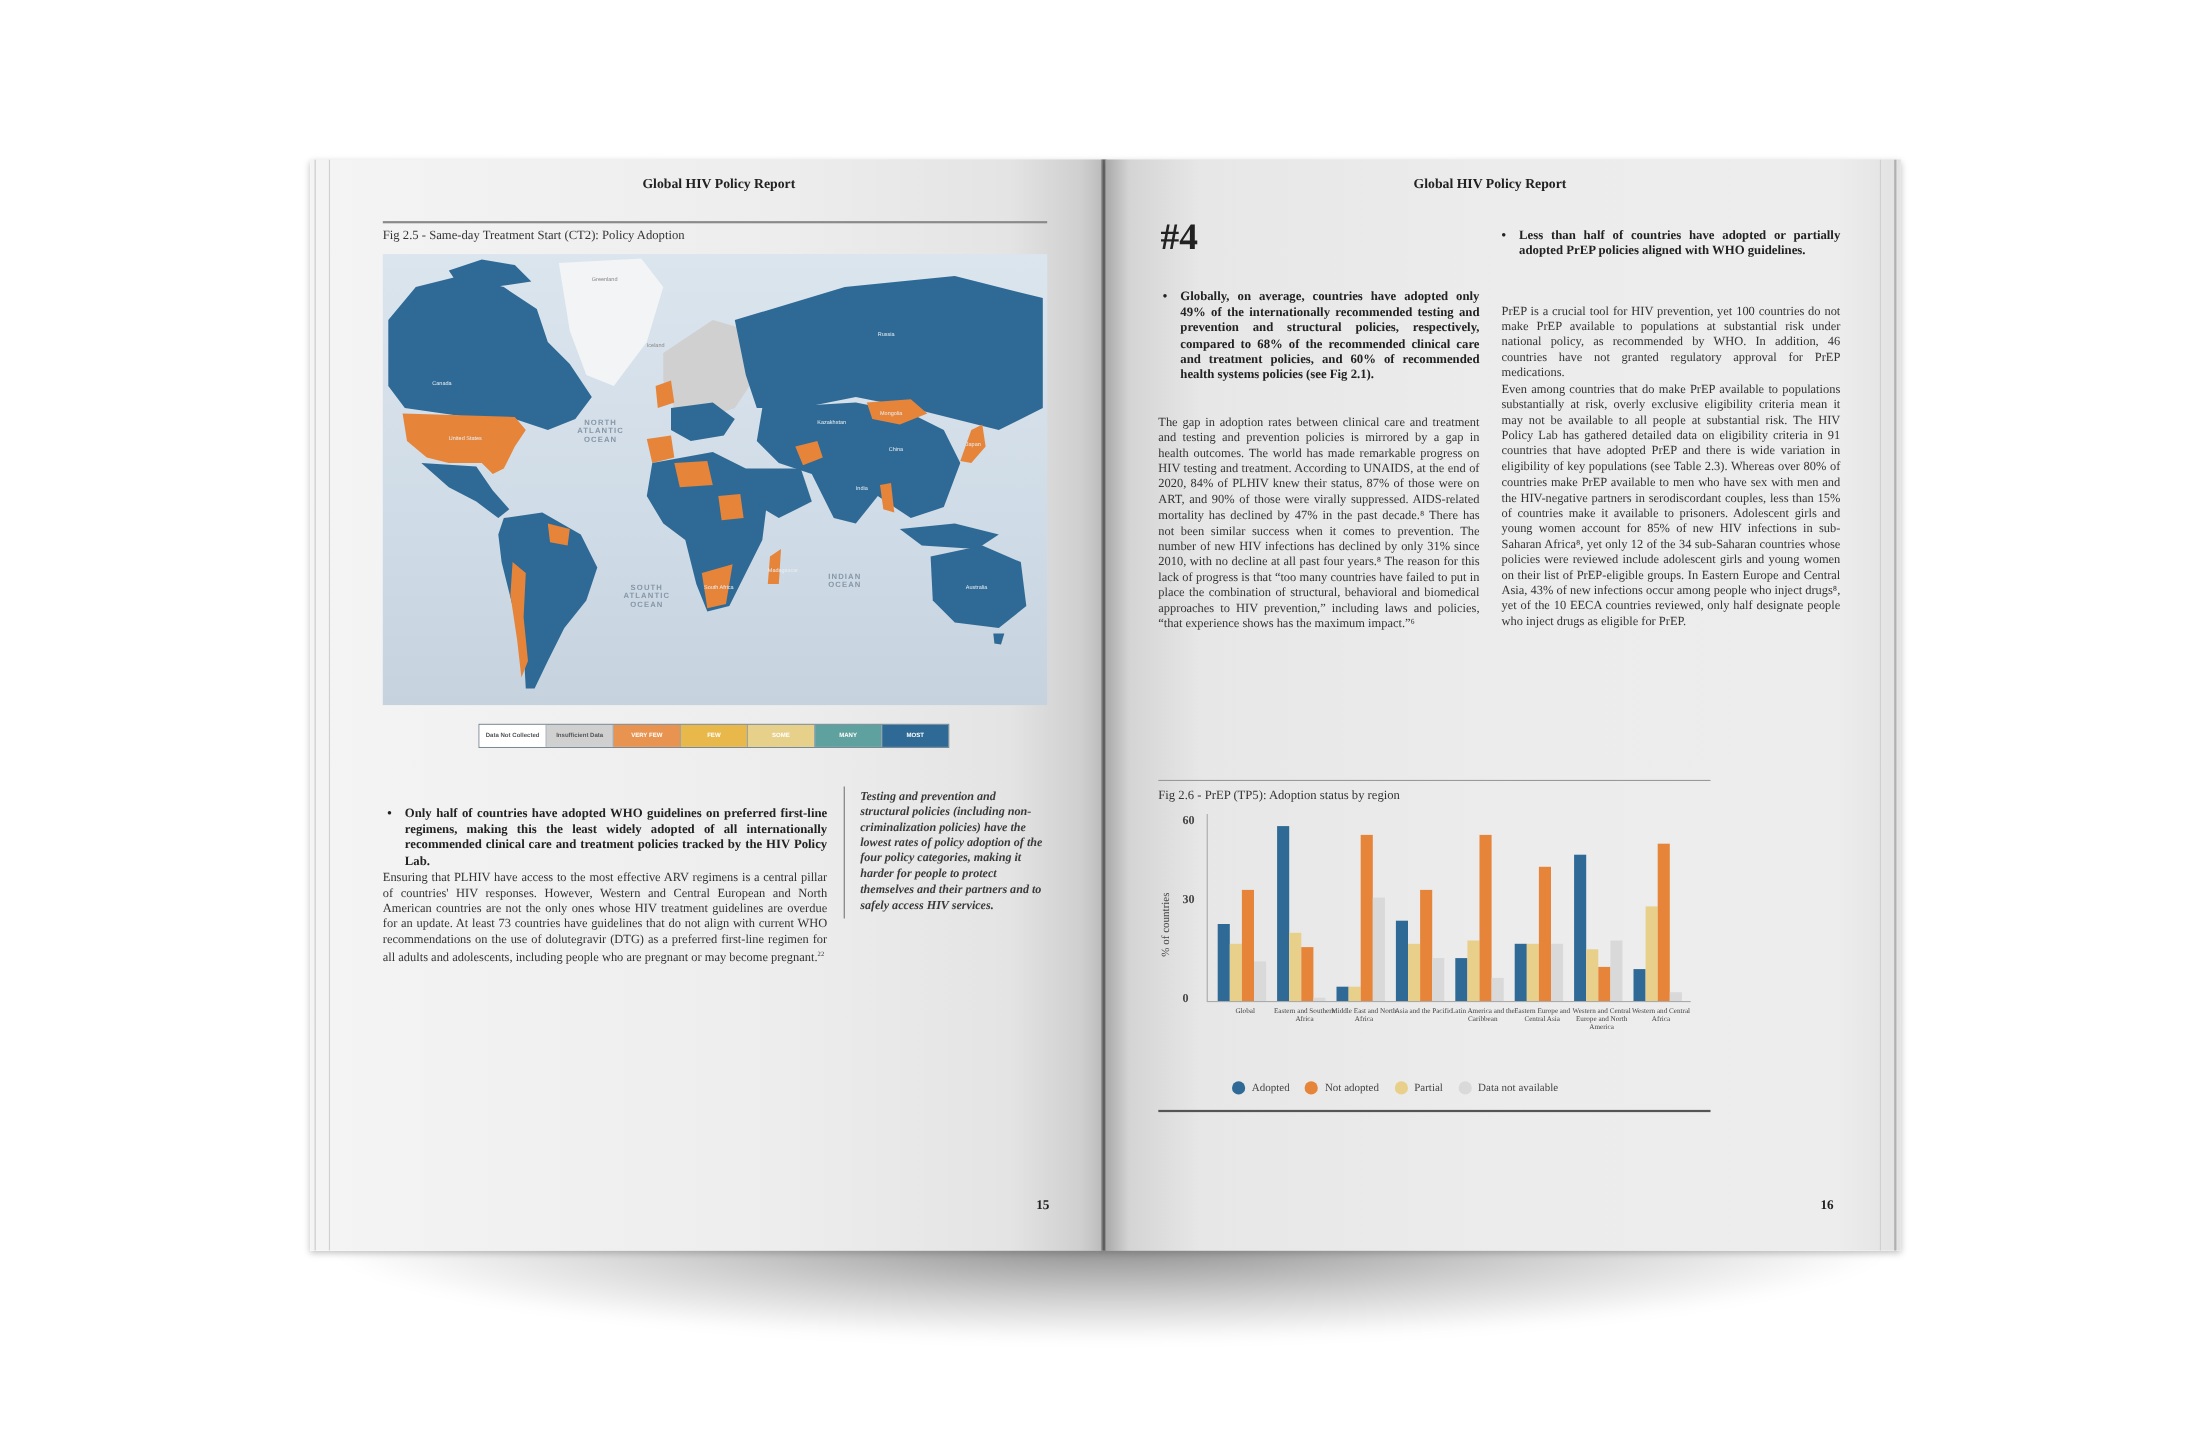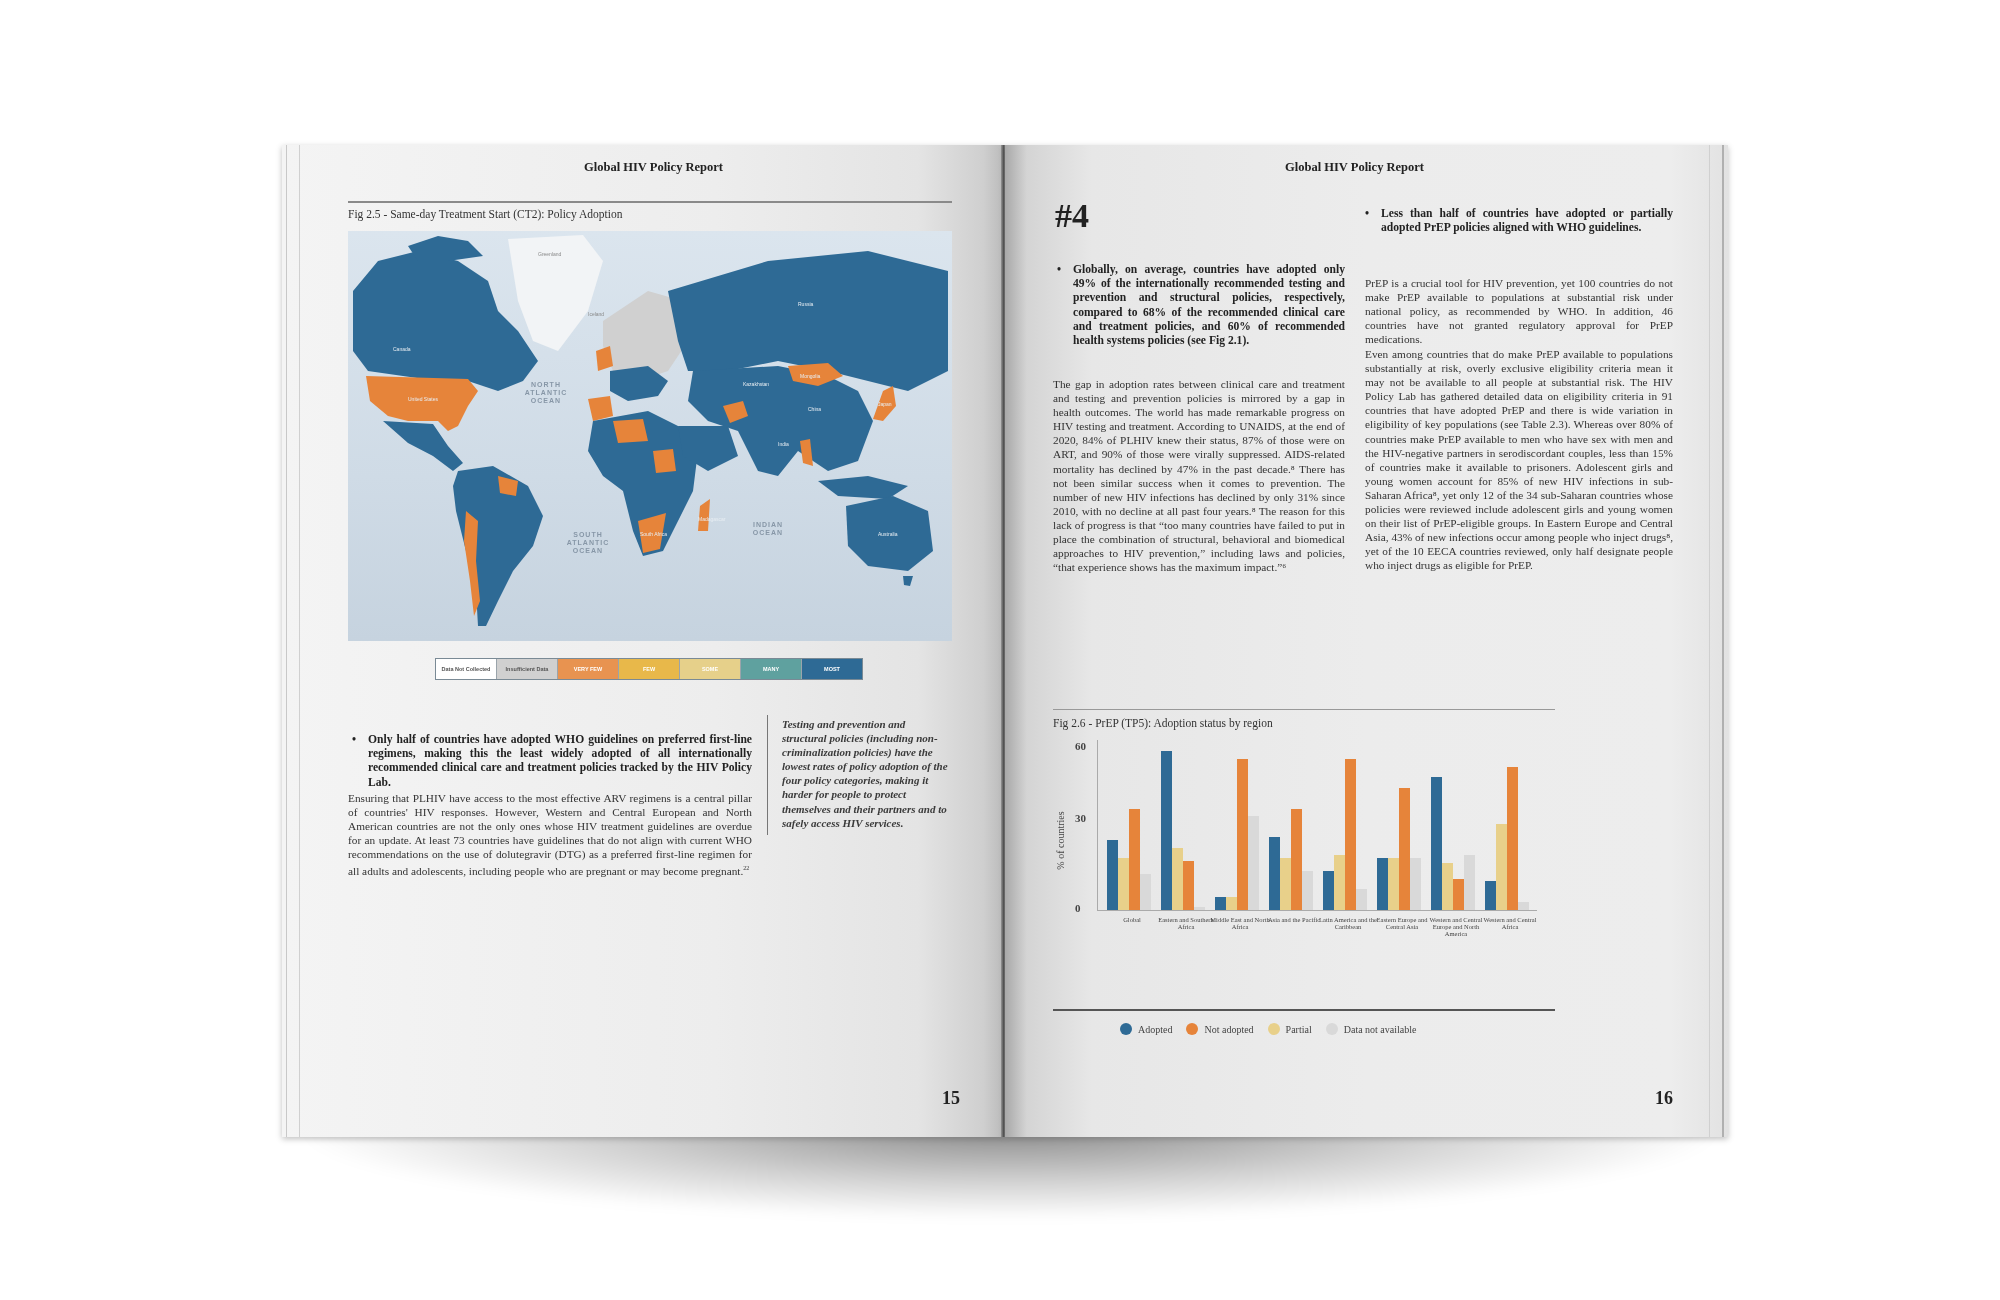--- a/index.html
+++ b/index.html
@@ -26,21 +26,21 @@
   .page.right {
     left: 723px; width: 723px;
     background: linear-gradient(90deg, #a8a8a8 0%, #d4d4d4 3%, #e7e7e7 12%, #ececec 50%, #ededed 92%, #e2e2e2 100%);
   }
   .edge-lines { position: absolute; top: 0; bottom: 0; width: 12px; }
   .edge-lines.l { left: 4px; border-left: 1px solid #c8c8c8; border-right: 1px solid #d0d0d0; }
   .edge-lines.r { right: 4px; border-left: 1px solid #d0d0d0; border-right: 2px solid #b0b0b0; }
   .gutter { position: absolute; left: 719px; top: 0; width: 5px; height: 992px; background: linear-gradient(90deg,#9a9a9a,#5a5a5a,#9a9a9a); }
 
   .running-head { position: absolute; top: 15px; font-weight: bold; font-size: 12.5px; color: #222; }
-  .page-num { position: absolute; top: 943px; font-weight: bold; font-size: 18px; color: #222; }
+  .page-num { position: absolute; top: 943px; font-weight: bold; font-size: 12px; color: #222; }
 
   
   .fig-rule { position: absolute; left: 66px; width: 604px; height: 2px; background: #8a8a8a; top: 56px; }
   .fig-title { position: absolute; left: 66px; top: 63px; font-size: 11.5px; color: #333; }
   .map {
     position: absolute; left: 66px; top: 86px; width: 604px; height: 410px; overflow: hidden;
     background: linear-gradient(180deg, #dbe5ee 0%, #cfdbe6 60%, #c6d3df 100%);
   }
   .map svg { position: absolute; left: 0; top: 0; }
   .ocean-label { position: absolute; font-family: "Liberation Sans", sans-serif; font-size: 7px; font-weight: bold;
@@ -67,21 +67,21 @@
   .chart-title { position: absolute; left: 48px; top: 572px; font-size: 11.5px; color: #333; }
   .chart { position: absolute; left: 48px; top: 595px; width: 502px; height: 230px; }
   .y-label { position: absolute; left: -22px; top: 95px; transform: rotate(-90deg); transform-origin: center; font-size: 10px; color: #444; white-space: nowrap; }
   .y-tick { position: absolute; left: 22px; font-size: 11px; color: #444; font-weight: bold; }
   .axis-y { position: absolute; left: 44px; top: 0; width: 1px; height: 170px; background: #aaa; }
   .axis-x { position: absolute; left: 44px; top: 170px; width: 440px; height: 1px; background: #aaa; }
   .group { position: absolute; top: 0; height: 170px; width: 50px; }
   .bar { position: absolute; bottom: 0; width: 11px; }
   .cat-label { position: absolute; top: 176px; width: 60px; left: -5px; text-align: center; font-size: 6.5px; line-height: 7px; color: #444; }
   .chart-legend { position: absolute; left: 115px; top: 838px; display: flex; gap: 14px; align-items: center; font-size: 10px; color: #444; }
-  .legend-item { display: flex; align-items: center; gap: 6px; margin-top: 40px; }
+  .legend-item { display: flex; align-items: center; gap: 6px; }
   .dot { width: 12px; height: 12px; border-radius: 50%; display: inline-block; }
 </style>
 </head>
 <body>
 
 <div class="shadow"></div>
 
 <div class="spread">
 
   <div class="page left">

